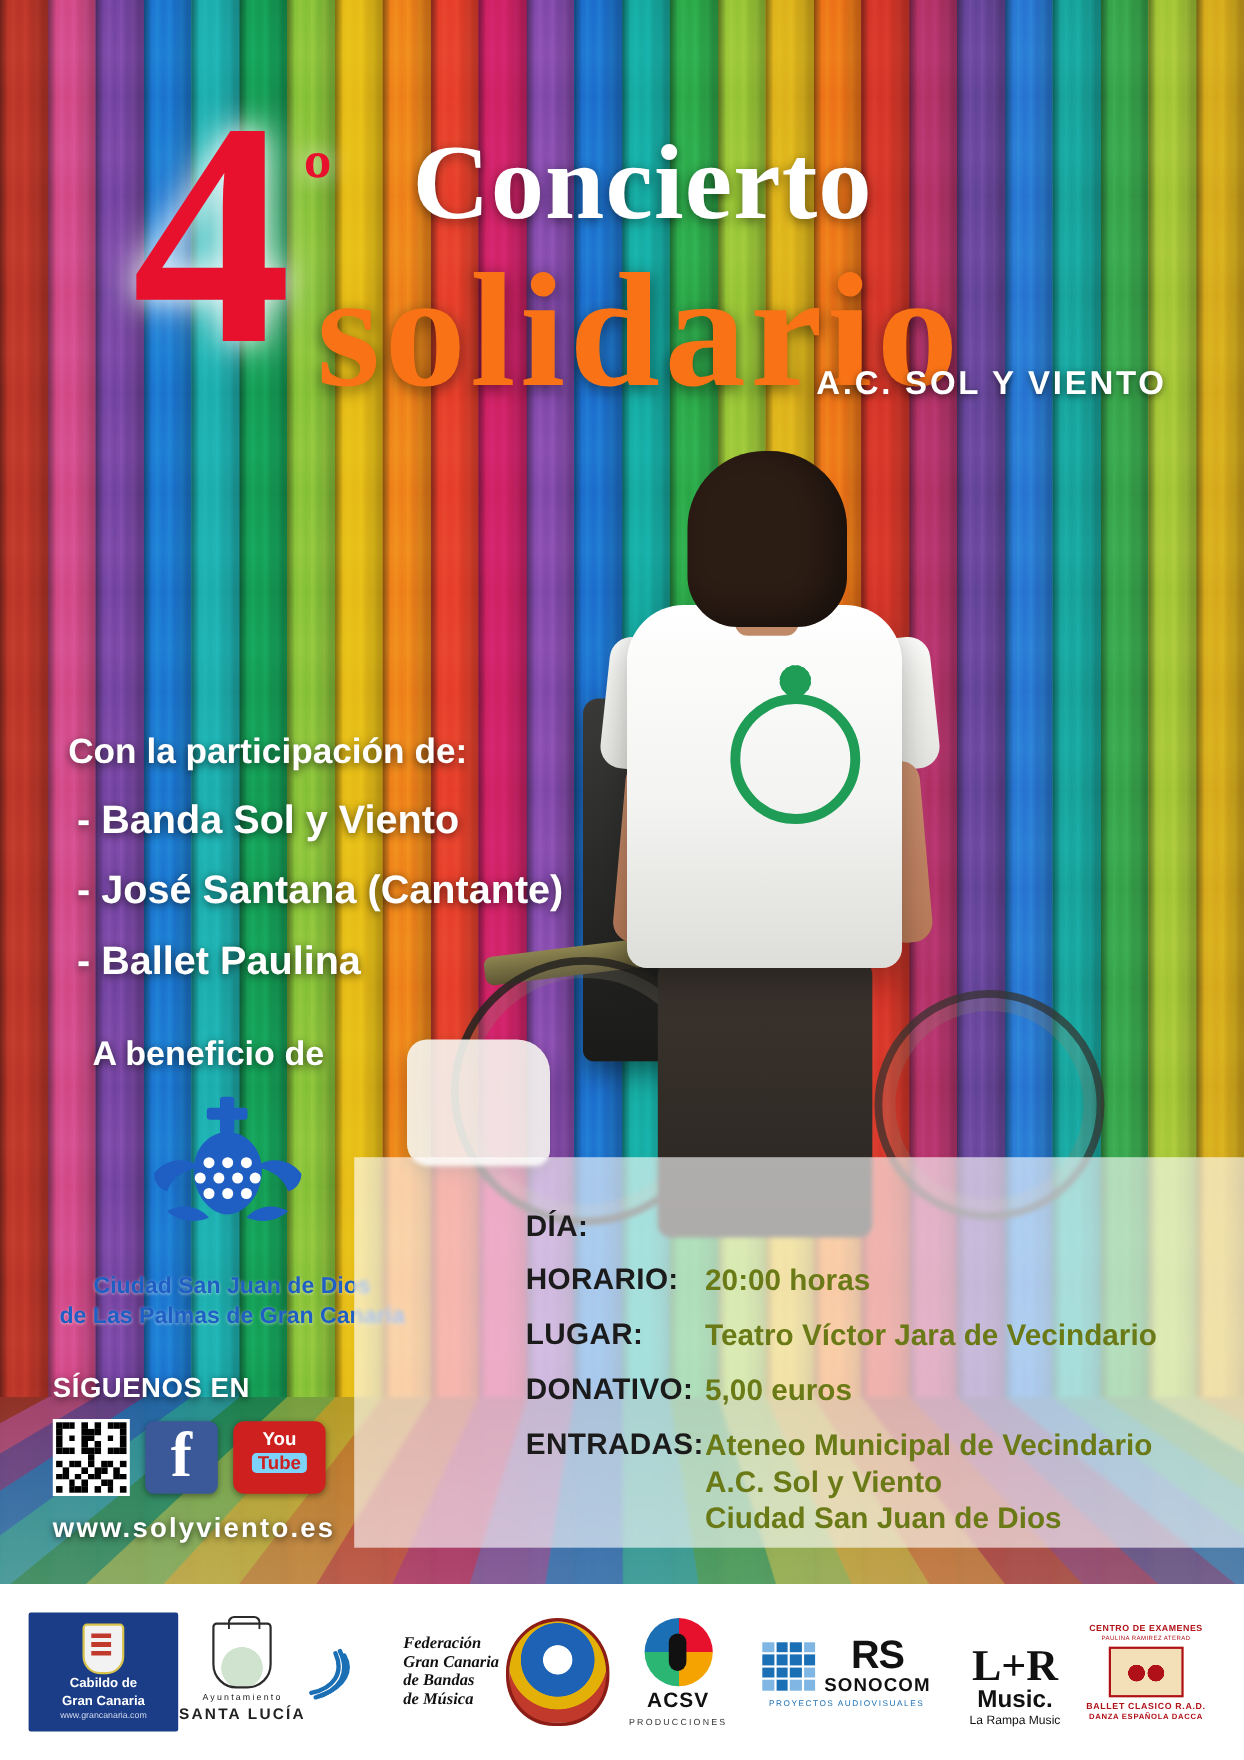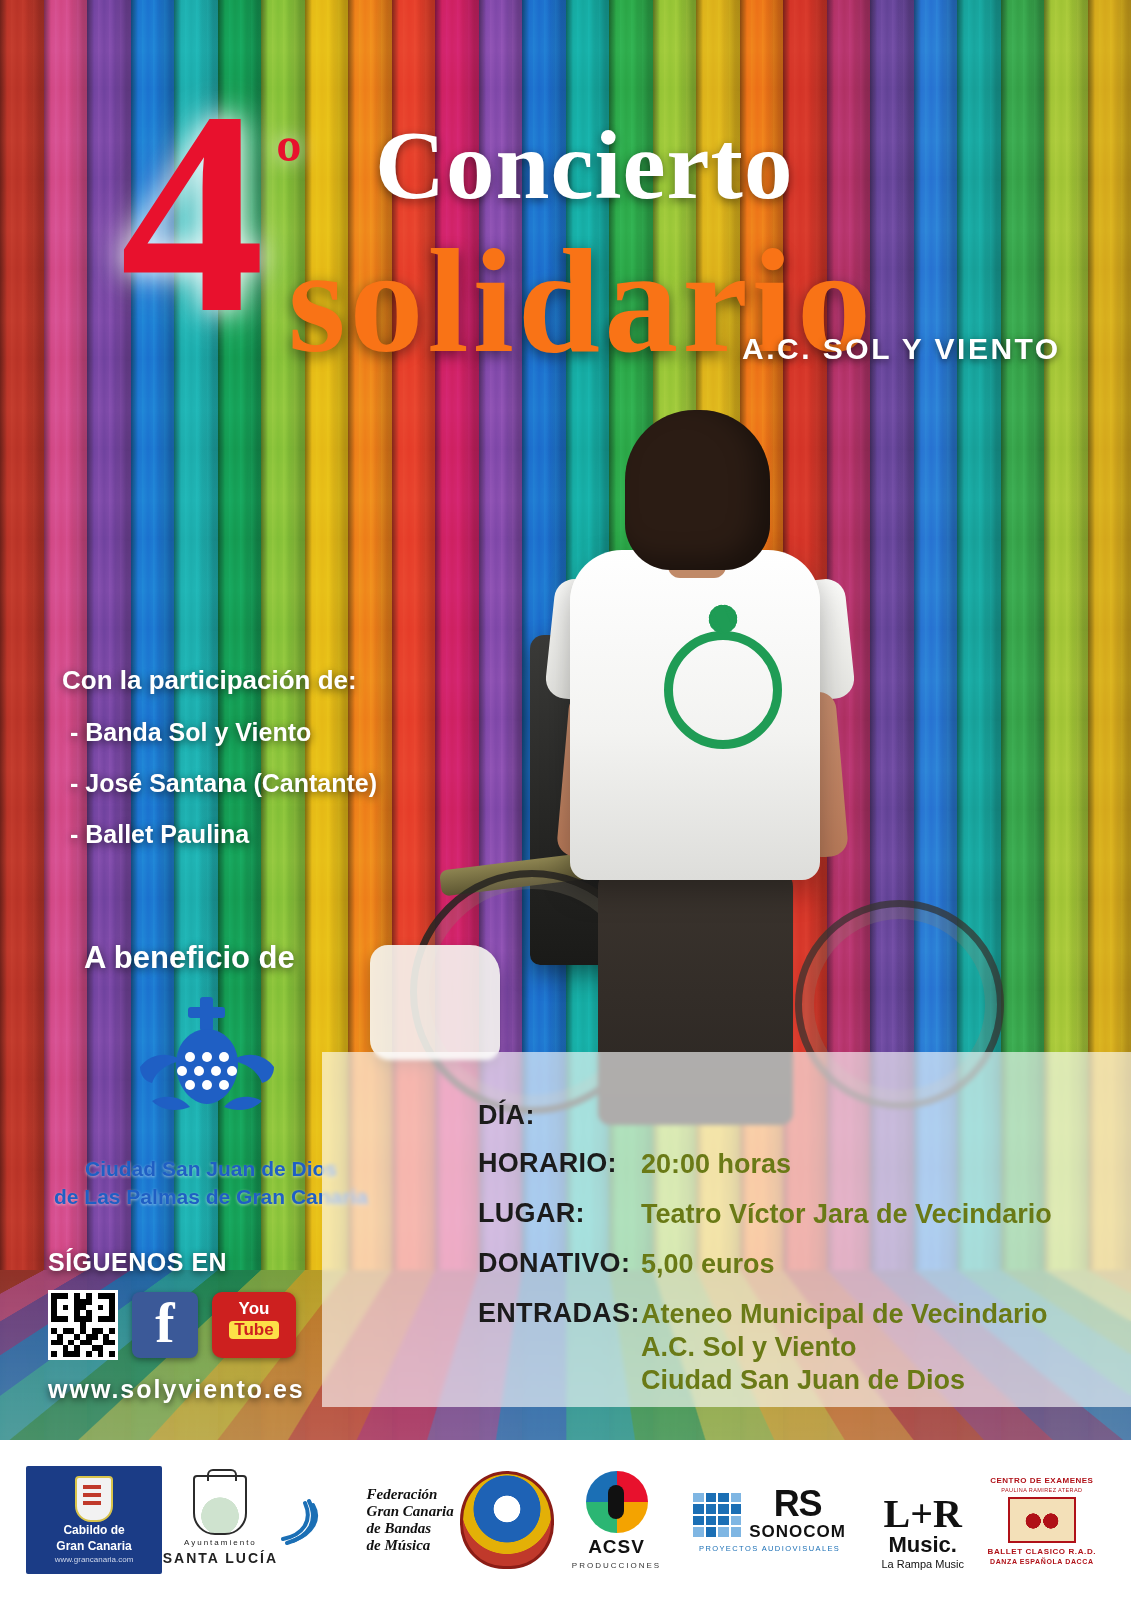--- a/index.html
+++ b/index.html
@@ -289,26 +289,26 @@
   
   .participants {
     position: absolute;
     left: 62px;
     top: 665px;
     color: #ffffff;
     font-weight: bold;
     text-shadow: 0 2px 8px rgba(0,0,0,0.6);
   }
   .participants .title {
-    font-size: 26px;
+    font-size: 32px;
     margin-bottom: 22px;
   }
   .participants li {
     list-style: none;
-    font-size: 25px;
+    font-size: 36px;
     margin: 0 0 22px 8px;
   }
   .participants ul { margin: 0; padding: 0; }
 
   
   .benefit-title {
     position: absolute;
     left: 84px;
     top: 940px;
     font-size: 31px;
@@ -392,21 +392,21 @@
     font-size: 17px;
     font-weight: bold;
     text-align: center;
     line-height: 1.05;
     padding-top: 8px;
     box-sizing: border-box;
     box-shadow: 0 2px 6px rgba(0,0,0,0.4);
   }
   .yt .tube {
     display: inline-block;
-    background: #fde047;
+    background: #7dd3fc;
     color: #cd201f;
     border-radius: 4px;
     padding: 0 5px;
     margin-top: 3px;
   }
   .website {
     position: absolute;
     left: 48px;
     top: 1375px;
     color: #ffffff;

